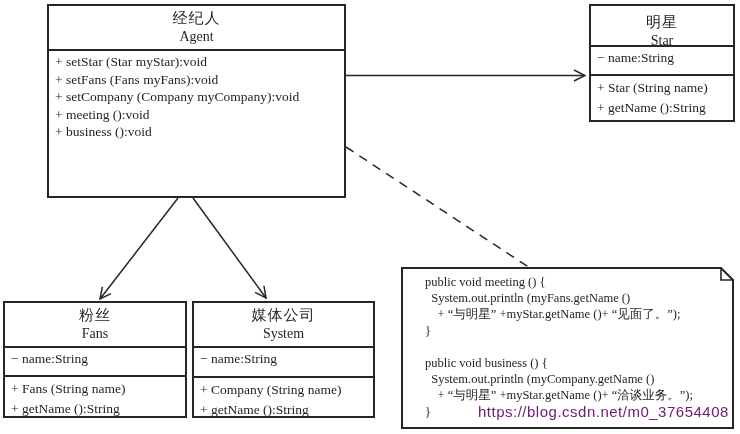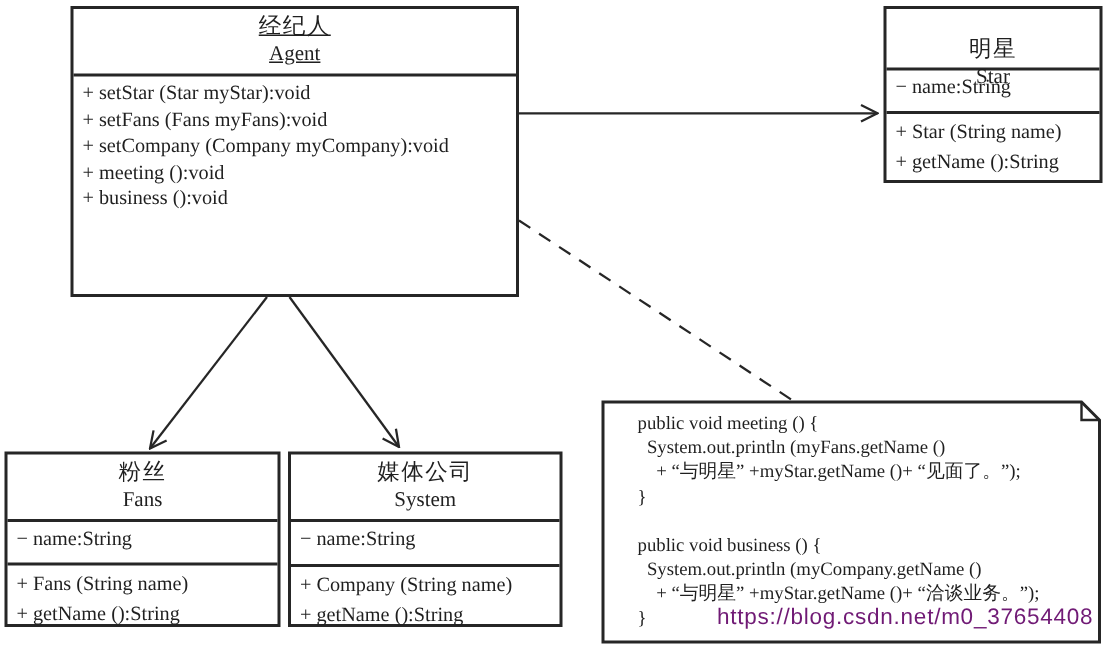--- a/index.html
+++ b/index.html
@@ -38,26 +38,26 @@
     flex: 0 0 auto;
   }
   .sec-methods {
     padding: 2px 0 0 6px;
     flex: 1 1 auto;
   }
   .member-row {
     font-size: 13.5px;
     white-space: pre;
   }
-  .agent .sec-title   { height: 45px; text-decoration: underline; }
+  .agent .sec-title   { height: 45px; }
   .agent .sec-attrs   { height: 58px; }
   .agent .member-row  { line-height: 19px; }
   .agent .sec-methods .member-row { line-height: 17.5px; }
 
-  .star .sec-title    { height: 41px; padding-top: 18px; }
+  .star .sec-title    { height: 41px; padding-top: 7px; }
   .star .sec-attrs    { height: 29px; padding-top: 3px; }
   .star .sec-methods .member-row,
   .fans .sec-methods .member-row,
   .company .sec-methods .member-row { line-height: 19.5px; }
 
   .fans .sec-title, .company .sec-title { height: 45px; }
   .fans .sec-attrs    { height: 29px; padding-top: 3px; }
   .company .sec-attrs { height: 30px; padding-top: 3px; }
 
   #note-text {

